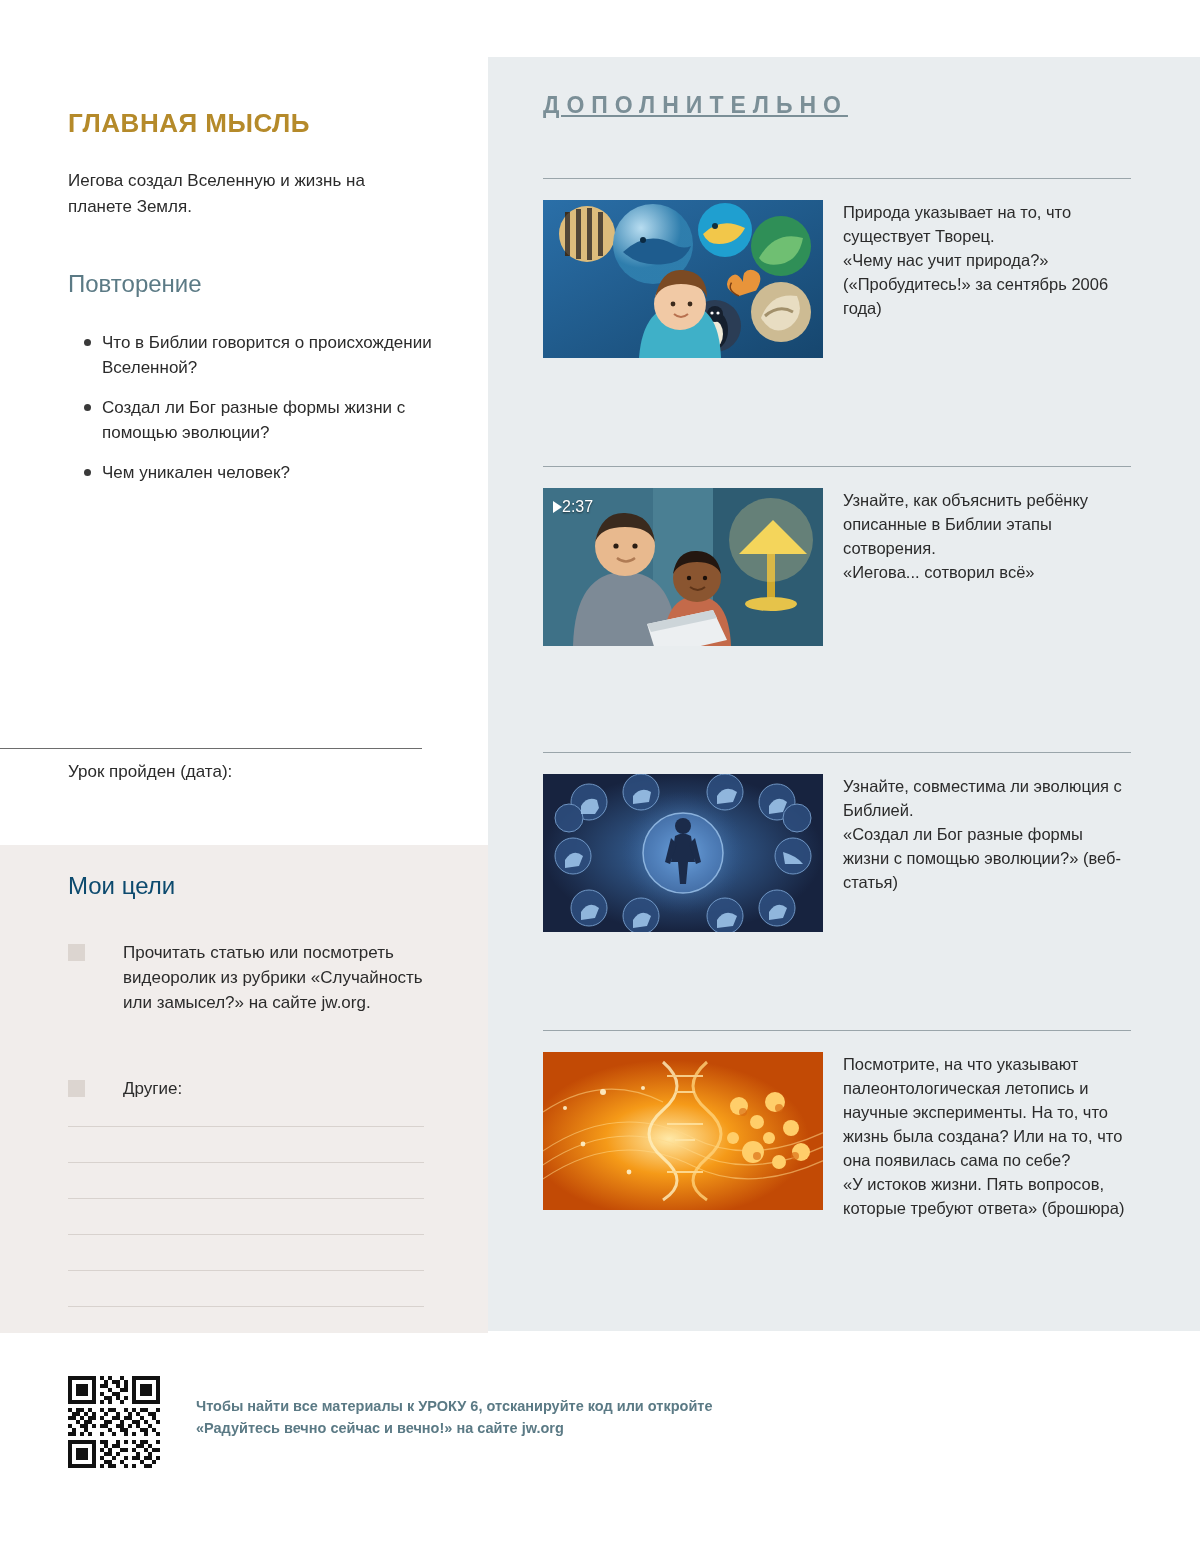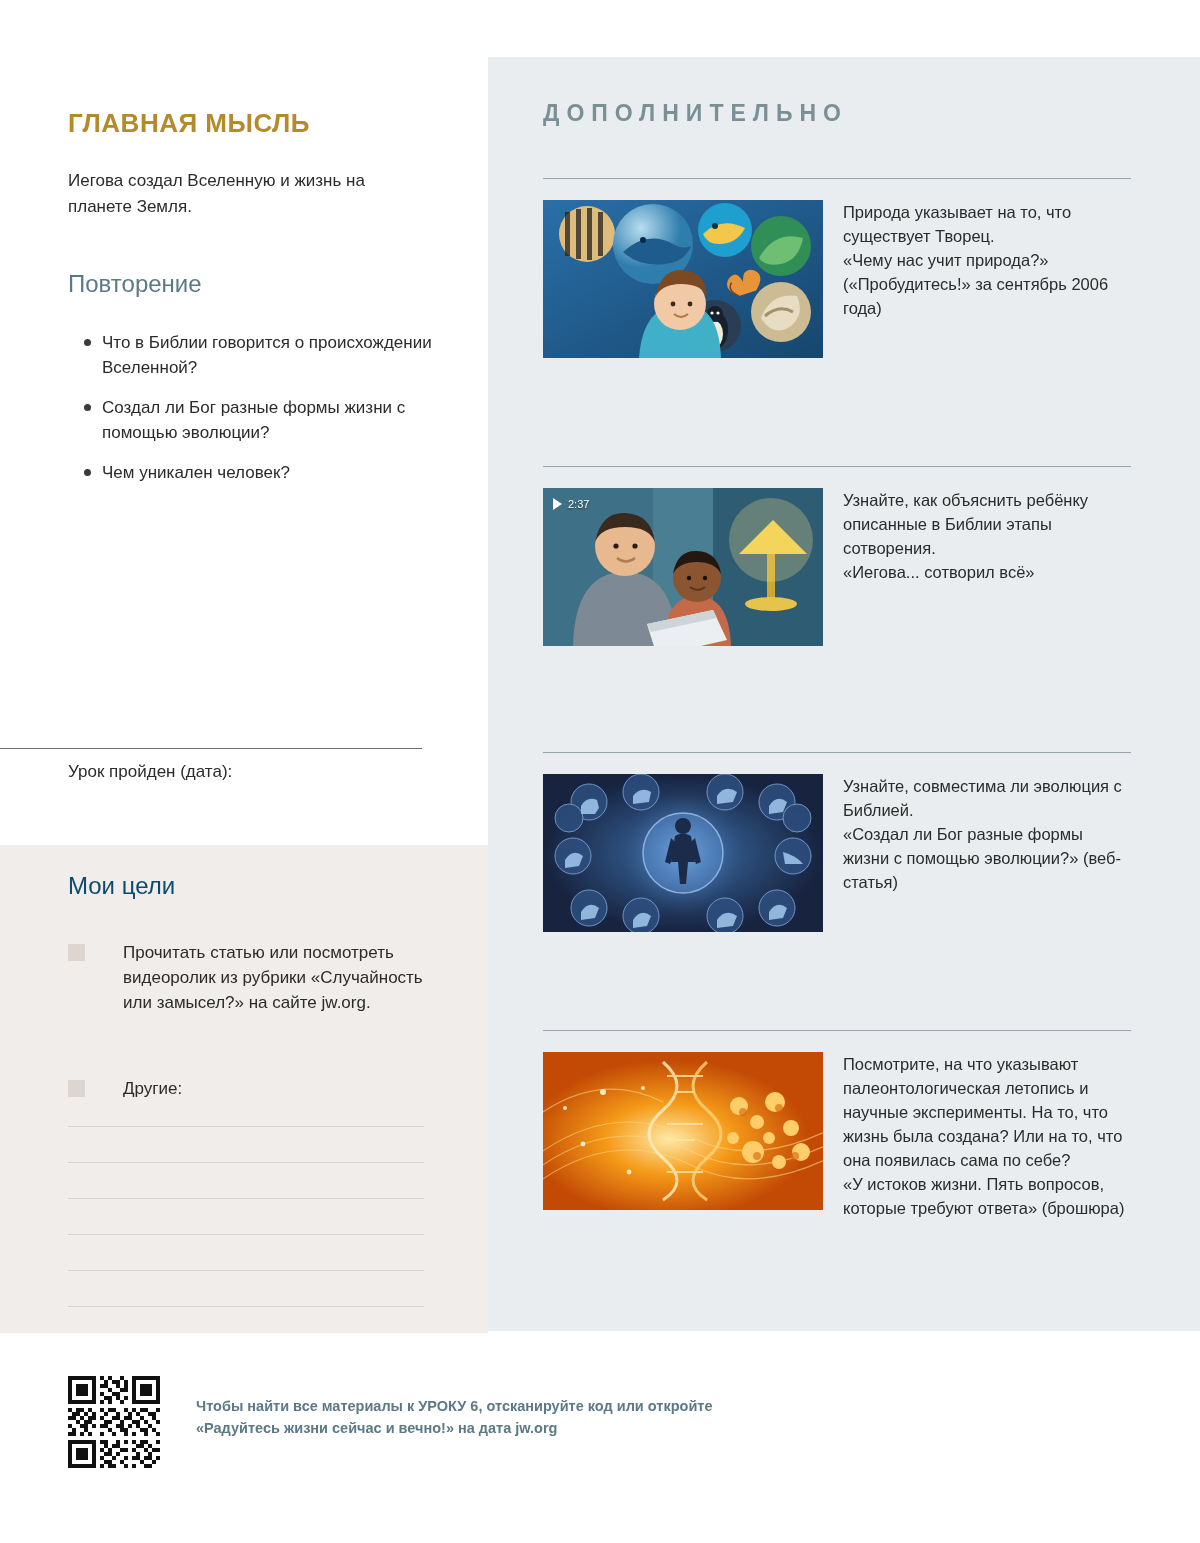--- a/index.html
+++ b/index.html
@@ -176,25 +176,26 @@
     font-size: 14.5px;
     line-height: 22px;
     font-weight: bold;
     color: #5b7a85;
   }
 
   
   .extra-title {
     position: absolute;
     left: 543px;
-    top: 100px;
+    top: 92px;
     font-size: 23px;
     font-weight: bold;
     letter-spacing: 7px;
     color: #7b8f97;
+    text-decoration: underline;
   }
 
   .entry {
     position: absolute;
     left: 543px;
     width: 588px;
   }
   .entry .rule {
     position: absolute;
     left: 0;
@@ -226,24 +227,23 @@
   .entry-2 { top: 466px; }
   .entry-3 { top: 752px; }
   .entry-4 { top: 1030px; }
 
   
   .video-badge {
     position: absolute;
     left: 10px;
     top: 10px;
     color: #ffffff;
-    font-size: 11px;
+    font-size: 16px;
     display: flex;
     align-items: center;
-    gap: 6px;
     z-index: 3;
     text-shadow: 0 1px 2px rgba(0,0,0,.6);
   }
   .video-badge .tri {
     width: 0; height: 0;
     border-left: 9px solid #fff;
     border-top: 6px solid transparent;
     border-bottom: 6px solid transparent;
   }
 </style>
@@ -419,21 +419,21 @@
         <rect x="21" y="21" width="1" height="1"></rect>
       <rect x="8" y="22" width="1" height="1"></rect>
         <rect x="10" y="22" width="2" height="1"></rect>
         <rect x="14" y="22" width="1" height="1"></rect>
       <rect x="16" y="22" width="1" height="1"></rect>
         <rect x="19" y="22" width="2" height="1"></rect>
     </g>
   </svg>
 </div>
 
-<div class="footer-text">Чтобы найти все материалы к УРОКУ 6, отсканируйте код или откройте «Радуйтесь жизни сейчас и вечно!» на дата jw.org</div>
+<div class="footer-text">Чтобы найти все материалы к УРОКУ 6, отсканируйте код или откройте «Радуйтесь вечно сейчас и вечно!» на сайте jw.org</div>
 
 <div class="extra-title">ДОПОЛНИТЕЛЬНО</div>
 
 <div class="entry entry-1">
   <div class="rule"></div>
   <div class="thumb">
     <svg width="280" height="158" viewBox="0 0 280 158">
       <defs>
         <linearGradient id="g1" x1="0" y1="0" x2="1" y2="1">
           <stop offset="0%" stop-color="#2a6fa8"></stop>

